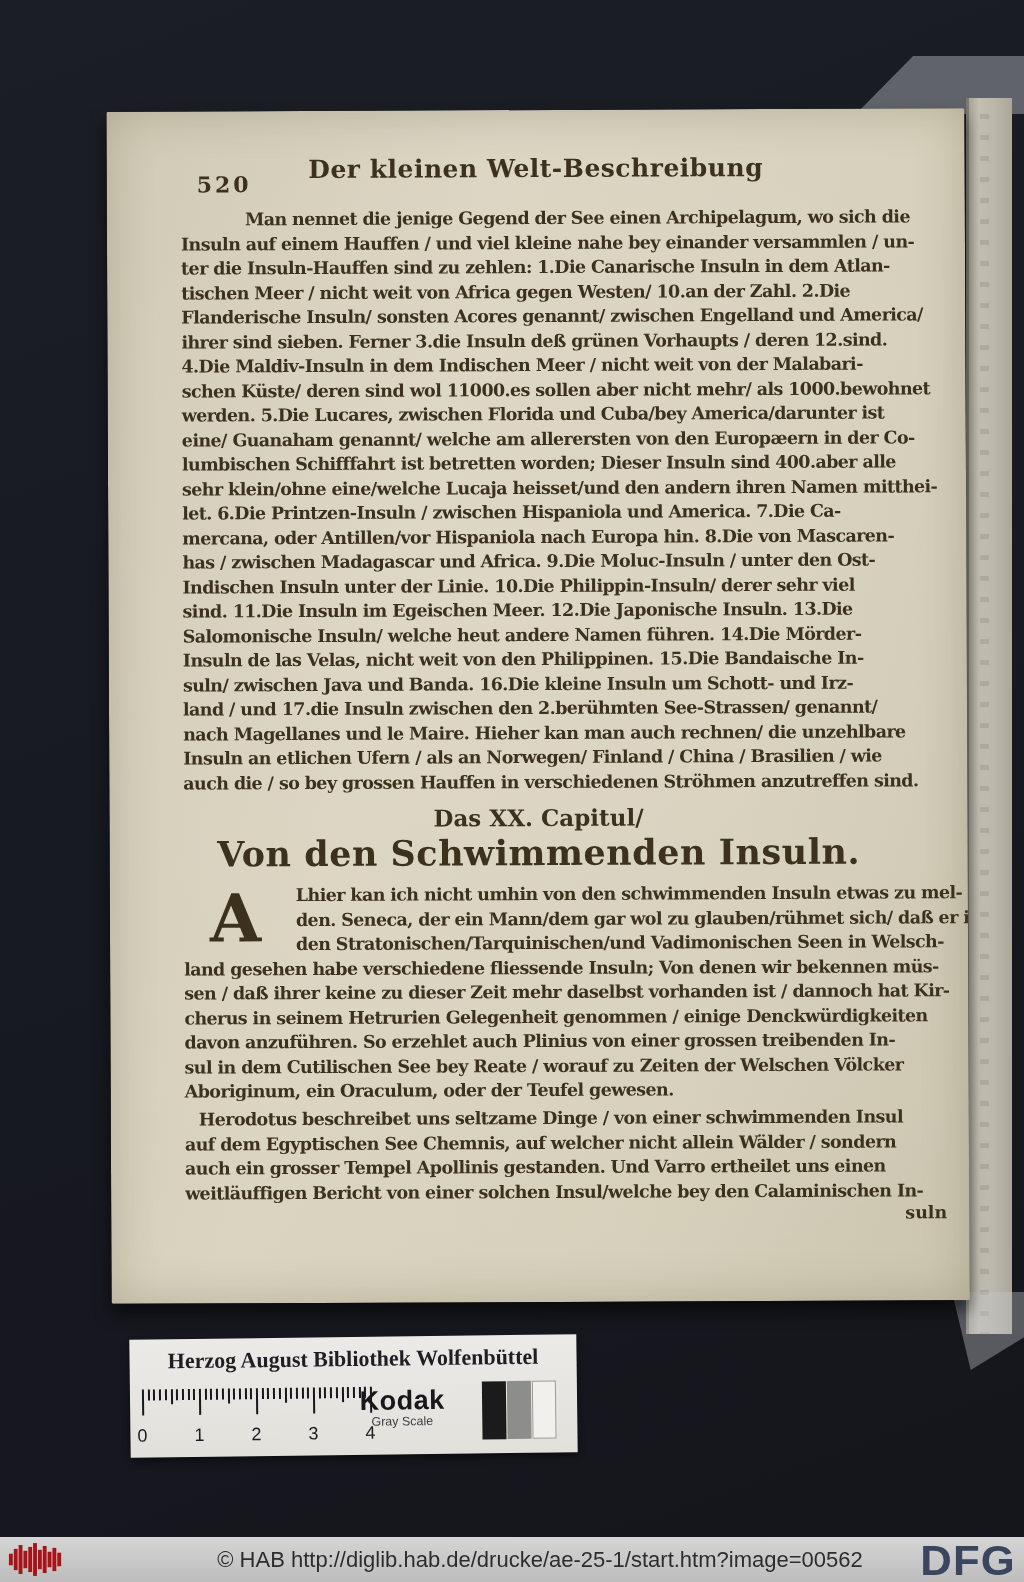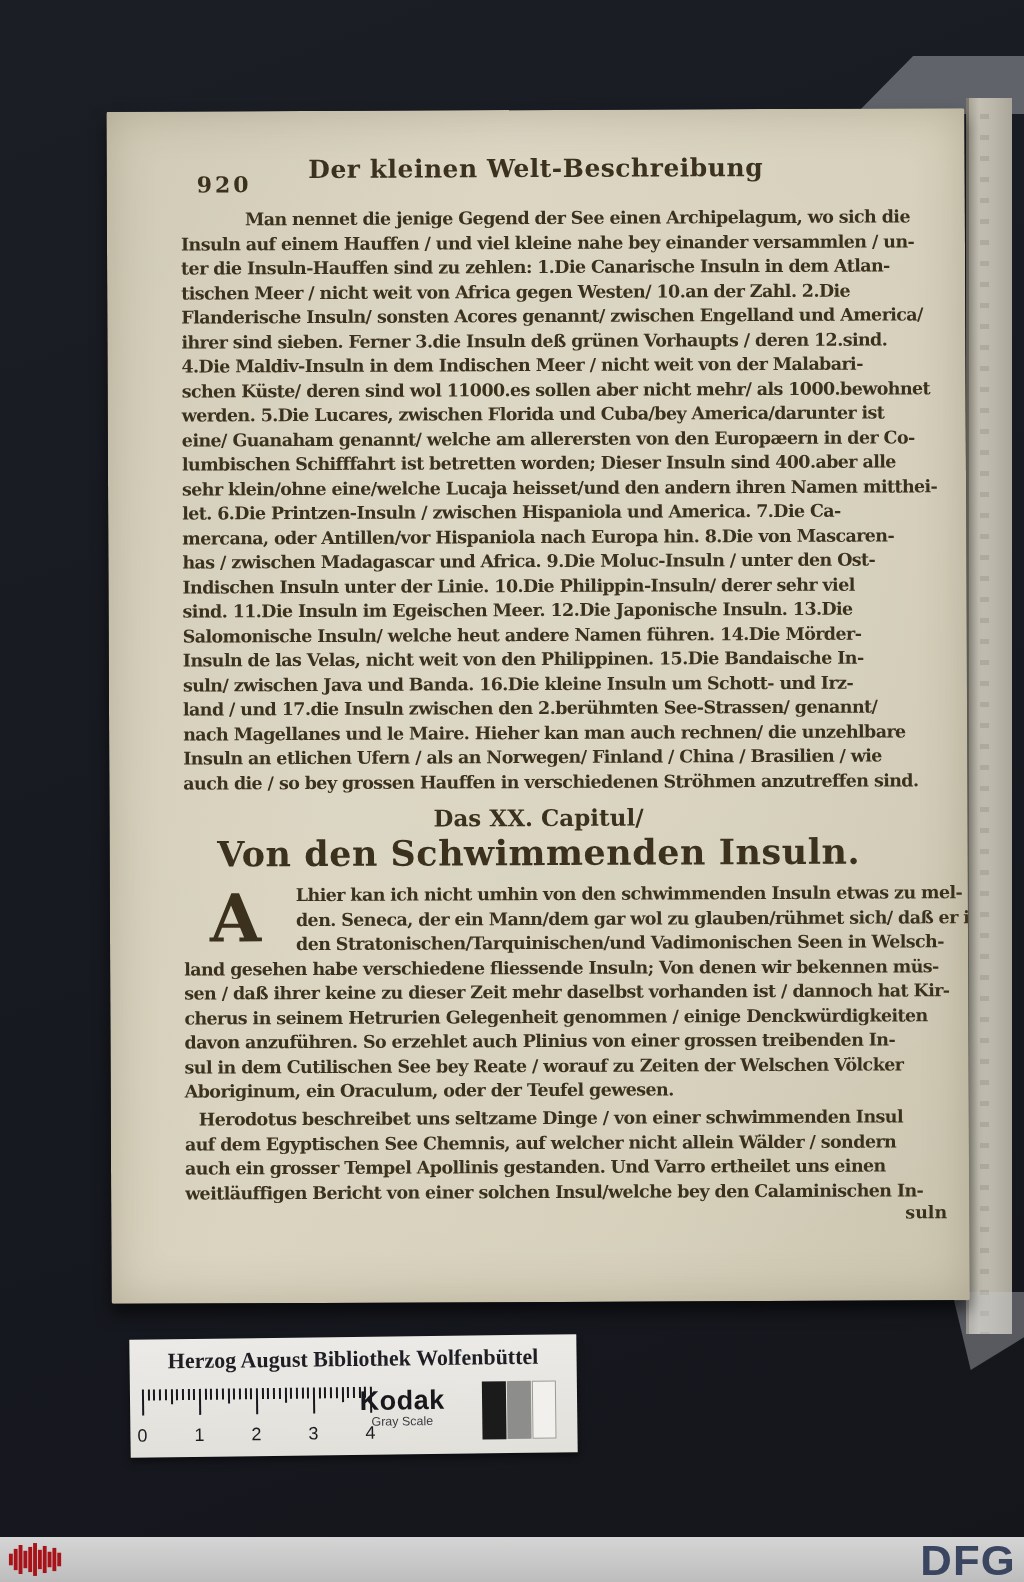--- a/index.html
+++ b/index.html
@@ -83,21 +83,21 @@
 </head>
 <body>
 
 <div id="screen">
 
   <div class="wedge-top"></div>
   <div class="fore-edge"></div>
   <div class="wedge-bottom"></div>
 
   <div class="page">
-    <div class="pagenum">920</div>
+    <div class="pagenum">520</div>
     <div class="running-header">Der kleinen Welt-Beschreibung</div>
 
     <div class="para para1">
         <div class="tline">Man nennet die jenige Gegend der See einen Archipelagum, wo sich die</div>
         <div class="tline">Insuln auf einem Hauffen / und viel kleine nahe bey einander versammlen / un-</div>
         <div class="tline">ter die Insuln-Hauffen sind zu zehlen: 1.Die Canarische Insuln in dem Atlan-</div>
         <div class="tline">tischen Meer / nicht weit von Africa gegen Westen/ 10.an der Zahl. 2.Die</div>
         <div class="tline">Flanderische Insuln/ sonsten Acores genannt/ zwischen Engelland und America/</div>
         <div class="tline">ihrer sind sieben. Ferner 3.die Insuln deß grünen Vorhaupts / deren 12.sind.</div>
         <div class="tline">4.Die Maldiv-Insuln in dem Indischen Meer / nicht weit von der Malabari-</div>
@@ -219,16 +219,17 @@
         <rect x="17" y="9" width="4" height="18"></rect>
         <rect x="22" y="5" width="4" height="26"></rect>
         <rect x="27" y="1" width="4" height="34"></rect>
         <rect x="32" y="8" width="4" height="20"></rect>
         <rect x="37" y="4" width="4" height="28"></rect>
         <rect x="42" y="10" width="4" height="16"></rect>
         <rect x="47" y="6" width="4" height="24"></rect>
         <rect x="52" y="11" width="4" height="14"></rect>
       </g>
     </svg>
+    <div class="footer-url">© HAB http://diglib.hab.de/drucke/ae-25-1/start.htm?image=00562</div>
     <div class="dfg" style="color: rgb(58, 69, 96);">DFG</div>
   </div>
 
 </div>
 
 </body></html>

